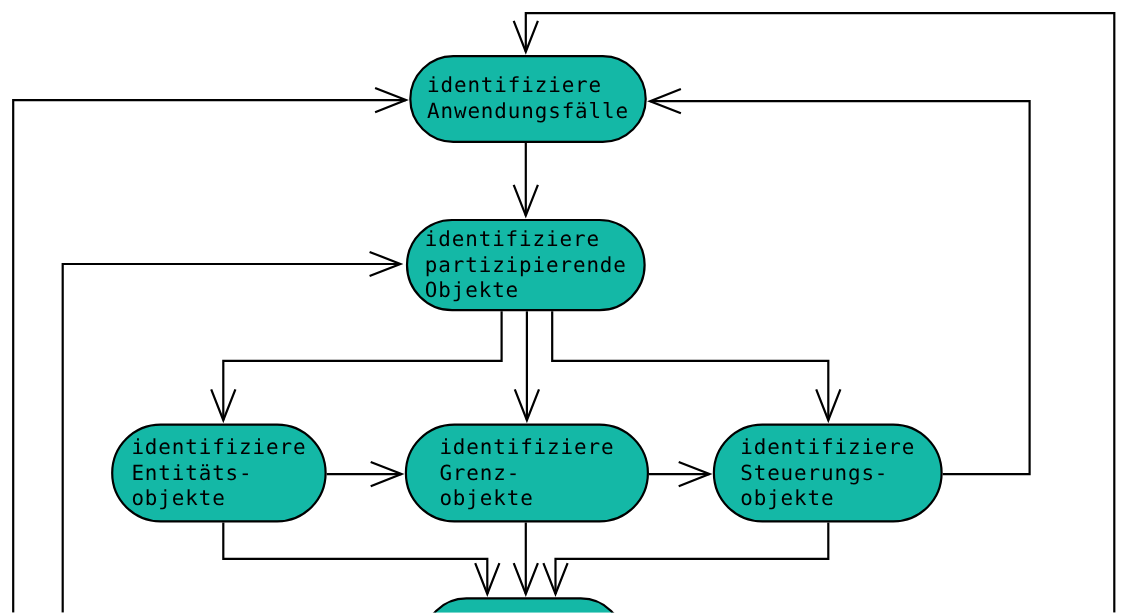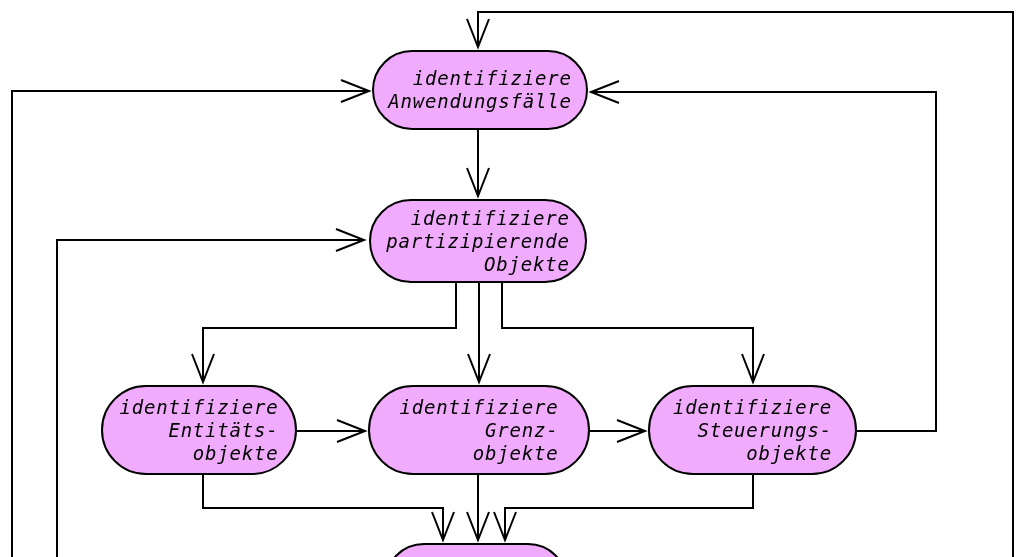--- a/index.html
+++ b/index.html
@@ -13,26 +13,25 @@
   }
   .edges {
     position: absolute;
     left: 0; top: 0;
     width: 1024px; height: 557px;
   }
   .node {
     position: absolute;
     box-sizing: border-box;
     border: 2.5px solid #000000;
-    background: #f0abfc;
+    background: #14b8a6;
     display: flex;
     align-items: center;
     justify-content: center;
-    text-align: right;
-    font-style: italic;
+    text-align: left;
   }
   .node-label {
     white-space: pre-line;
     font-size: 19px;
     line-height: 23px;
     letter-spacing: 0.8px;
     color: #000000;
   }
   #node-anwendungsfaelle { left: 372px; top: 50px;  width: 216px; height: 80px; border-radius: 40px; }
   #node-partizipierende  { left: 369px; top: 199px; width: 218px; height: 84px; border-radius: 42px; }

